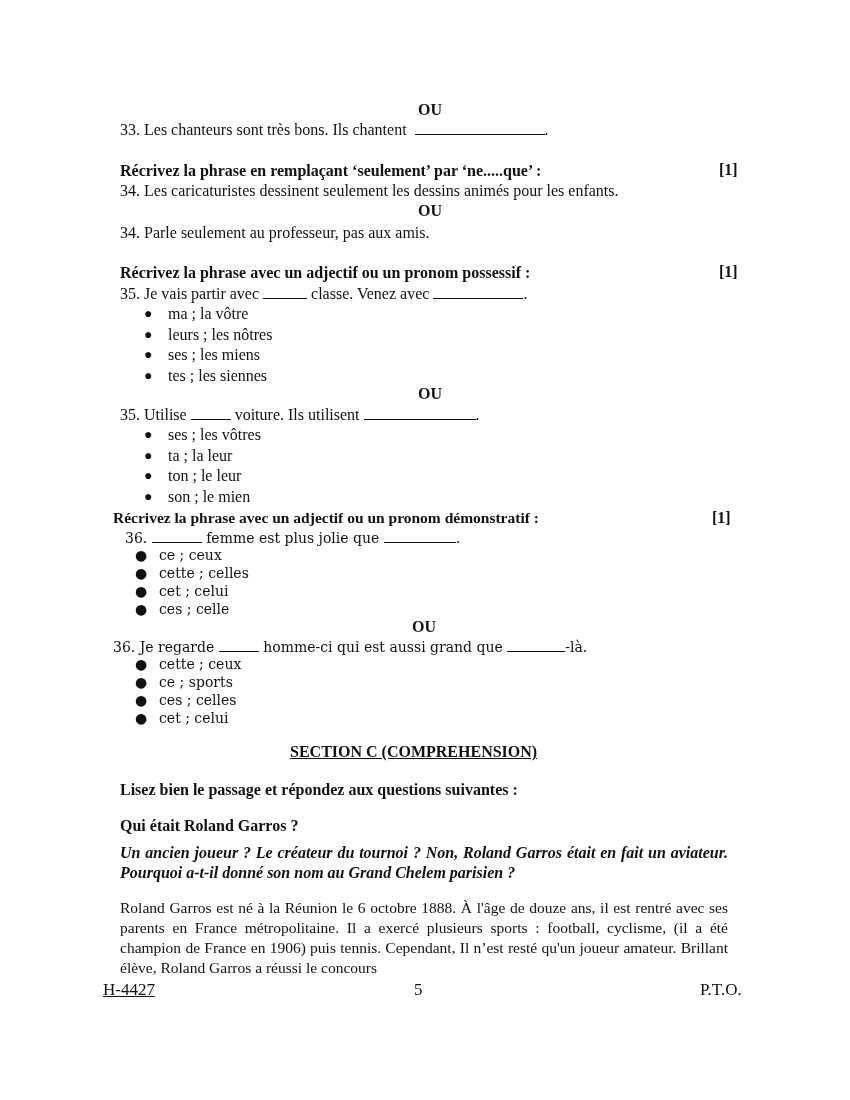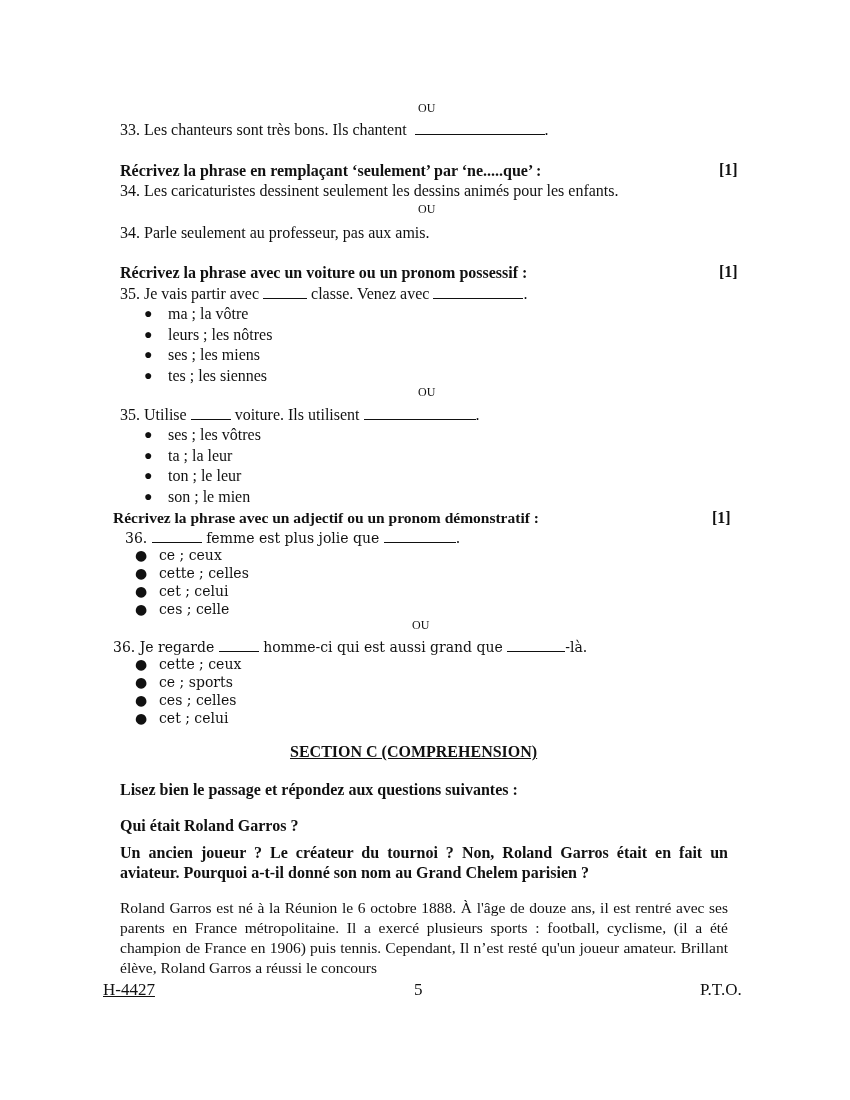--- a/index.html
+++ b/index.html
@@ -1,20 +1,20 @@
 <!DOCTYPE html>
 <html><head>
 <meta charset="utf-8">
 <style>
   html, body { margin:0; padding:0; background:#ffffff; }
   body { width:850px; height:1100px; position:relative; overflow:hidden; color:#111; font-family:"Liberation Serif", serif; }
   .abs { position:absolute; white-space:nowrap; }
   .t { font-size:16px; line-height:20px; }
   .b { font-weight:bold; }
-  .ou { font-weight:normal; font-size:12px;text-align:center; }
+  .ou { font-weight:bold; font-size:16px;text-align:center; }
   .mark { font-weight:bold; font-size:16px; }
   .blank { display:inline-block; border-bottom:1px solid #111; height:14px; vertical-align:baseline; }
   ul.opts { list-style:none; margin:0; padding:0; }
   ul.opts li { position:relative; font-size:16px; line-height:20.5px; padding-left:26px; }
   ul.opts li .bullet { position:absolute; left:2px; top:0; font-size:14px; }
   .wide { font-family:"DejaVu Serif", serif; font-size:14px; }
   ul.opts.wide li { font-size:14px; line-height:18px; padding-left:26px; }
   .sect { font-weight:bold; text-decoration:underline; font-size:16px; }
   .para { font-size:15.5px; line-height:20px; text-align:justify; width:608px; white-space:normal; }
   .para-b { font-weight:bold; font-size:16px; line-height:20px; text-align:justify; width:608px; white-space:normal; }
@@ -28,21 +28,21 @@
   <span>33. Les chanteurs sont très bons. Ils chantent</span>
   <span class="blank" style="width:130px; margin-left:4px;"></span><span>.</span>
 </div>
 
 <div class="abs t b" style="left:120px; top:161px;">Récrivez la phrase en remplaçant ‘seulement’ par ‘ne.....que’ :</div>
 <div class="abs mark" style="left:719px; top:161px;">[1]</div>
 <div class="abs t" style="left:120px; top:181px;">34. Les caricaturistes dessinent seulement les dessins animés pour les enfants.</div>
 <div class="abs ou" style="left:418px; top:202px;">OU</div>
 <div class="abs t" style="left:120px; top:223px;">34. Parle seulement au professeur, pas aux amis.</div>
 
-<div class="abs t b" style="left:120px; top:263px;">Récrivez la phrase avec un voiture ou un pronom possessif :</div>
+<div class="abs t b" style="left:120px; top:263px;">Récrivez la phrase avec un adjectif ou un pronom possessif :</div>
 <div class="abs mark" style="left:719px; top:263px;">[1]</div>
 <div class="abs t" style="left:120px; top:284px;">
   <span>35. Je vais partir avec</span>
   <span class="blank" style="width:44px;"></span>
   <span>classe. Venez avec</span>
   <span class="blank" style="width:90px;"></span><span>.</span>
 </div>
 <ul class="opts abs" style="left:142px; top:304px;">
   <li><span class="bullet">●</span><span>ma ; la vôtre</span></li>
   <li><span class="bullet">●</span><span>leurs ; les nôtres</span></li>
@@ -87,18 +87,18 @@
 <ul class="opts wide abs" style="left:133px; top:655px;">
   <li><span class="bullet">●</span><span>cette ; ceux</span></li>
   <li><span class="bullet">●</span><span>ce ; sports</span></li>
   <li><span class="bullet">●</span><span>ces ; celles</span></li>
   <li><span class="bullet">●</span><span>cet ; celui</span></li>
 </ul>
 
 <div class="abs sect" style="left:290px; top:743px;">SECTION C (COMPREHENSION)</div>
 <div class="abs t b" style="left:120px; top:780px;">Lisez bien le passage et répondez aux questions suivantes :</div>
 <div class="abs t b" style="left:120px; top:816px;">Qui était Roland Garros ?</div>
-<div class="abs para-b" style="left:120px; top:843px;">Un ancien joueur ? Le créateur du tournoi ? Non, Roland Garros était en fait un aviateur. Pourquoi a-t-il donné son nom au Grand Chelem parisien ?</div>
+<div class="abs para-b" style="left:120px; top:843px;font-style:italic;">Un ancien joueur ? Le créateur du tournoi ? Non, Roland Garros était en fait un aviateur. Pourquoi a-t-il donné son nom au Grand Chelem parisien ?</div>
 <div class="abs para" style="left:120px; top:898px;">Roland Garros est né à la Réunion le 6 octobre 1888. À l'âge de douze ans, il est rentré avec ses parents en France métropolitaine. Il a exercé plusieurs sports : football, cyclisme, (il a été champion de France en 1906) puis tennis. Cependant, Il n’est resté qu'un joueur amateur. Brillant élève, Roland Garros a réussi le concours</div>
 
 <div class="abs foot" style="left:103px; top:980px;text-decoration:underline;">H-4427</div>
 <div class="abs foot" style="left:414px; top:980px;">5</div>
 <div class="abs foot" style="left:700px; top:980px;">P.T.O.</div>
 
 </body></html>

